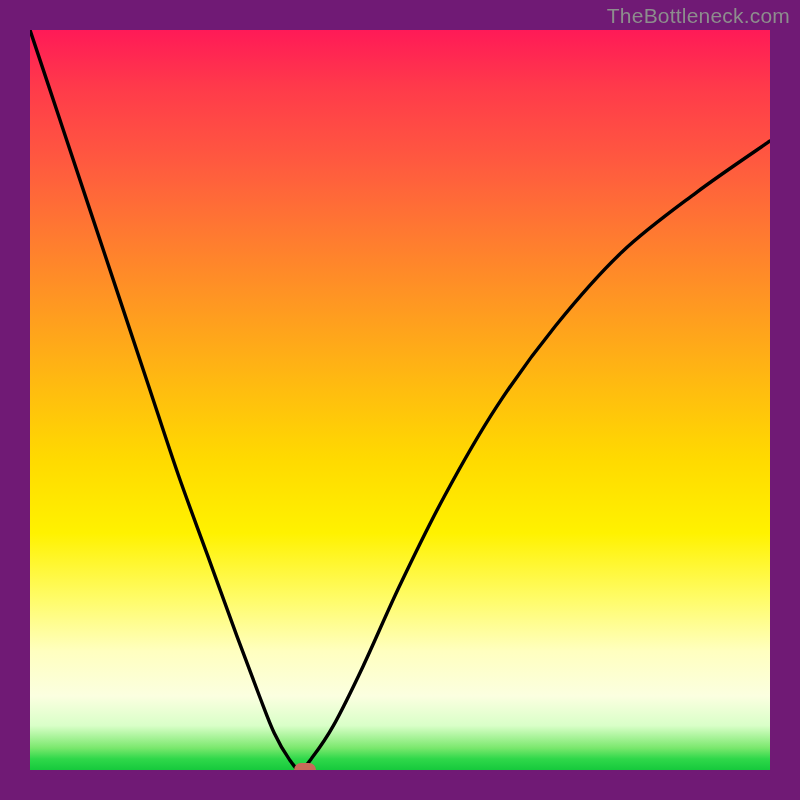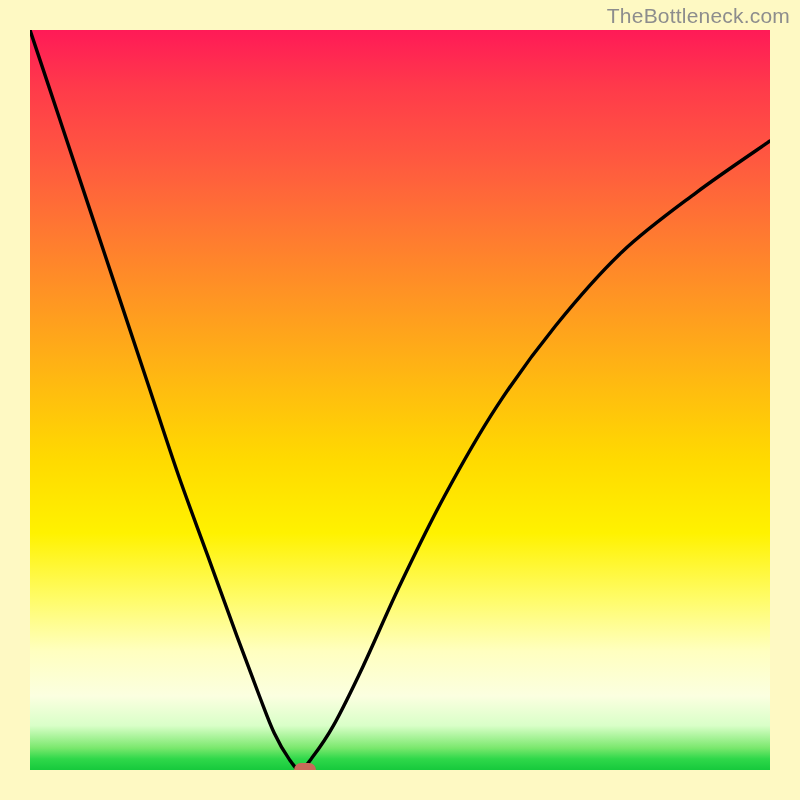--- a/index.html
+++ b/index.html
@@ -8,21 +8,21 @@
     width: 800px;
     height: 800px;
     overflow: hidden;
     background: #000;
     font-family: Arial, Helvetica, sans-serif;
   }
   .frame {
     position: relative;
     width: 800px;
     height: 800px;
-    background: #fef9c3;
+    background: #701a75;
   }
   .plot {
     position: absolute;
     left: 30px;
     top: 30px;
     width: 740px;
     height: 740px;
     overflow: hidden;
   }
   .gradient {

